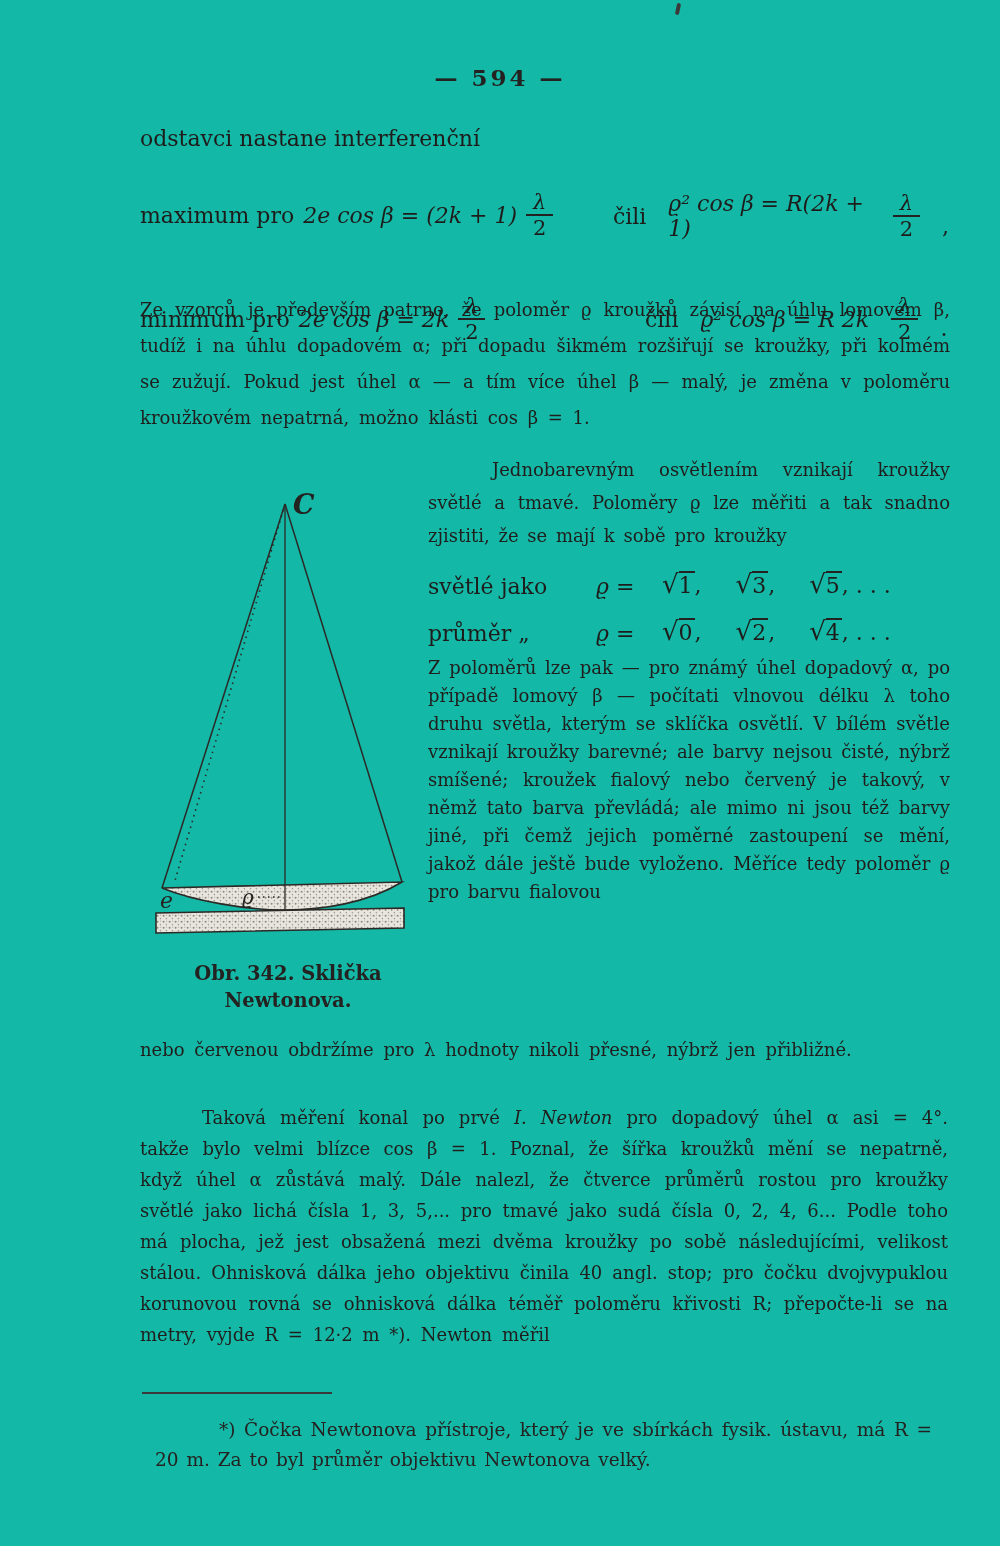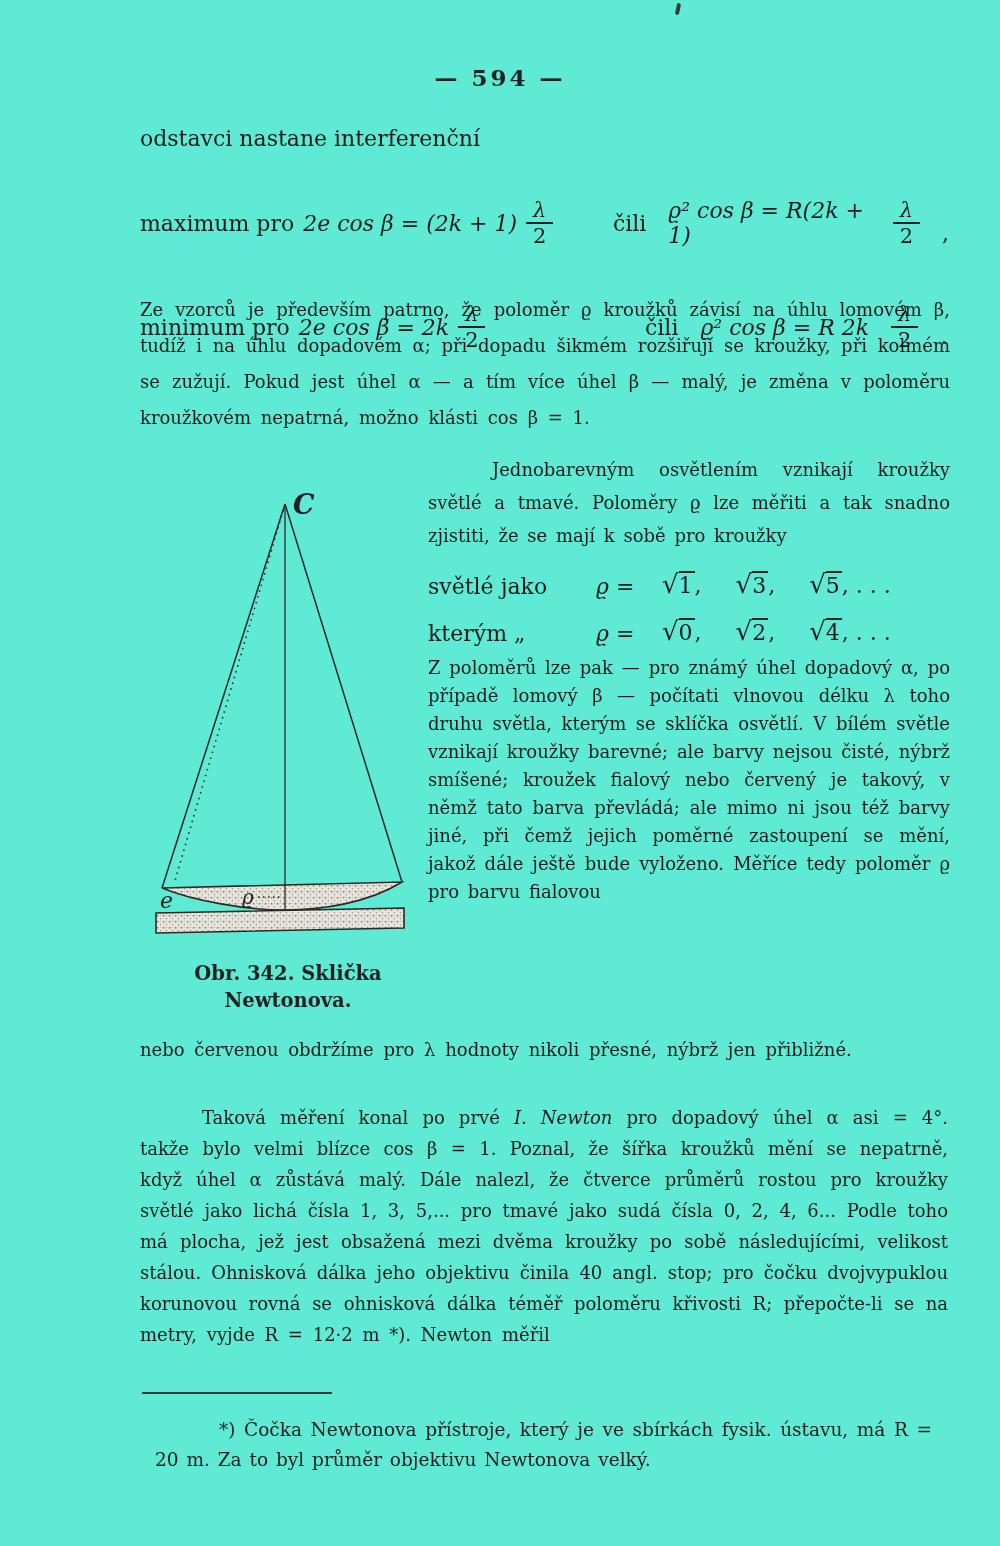--- a/index.html
+++ b/index.html
@@ -1,25 +1,25 @@
 <!DOCTYPE html>
 <html><head>
 <meta charset="utf-8">
 <style>
   html,body{margin:0;padding:0;background:#e8e8e8;}
   .page{
     position:relative; width:1000px; height:1546px; margin:0 auto;
-    background:#5eead4; color:#1e1c1a; overflow:hidden;
+    background:#14b8a6; color:#1e1c1a; overflow:hidden;
     font-family:"DejaVu Serif","Liberation Serif",serif;
   }
   .speck{position:absolute; left:676px; top:3px; width:4px; height:12px; background:#3a3a3a; border-radius:2px; transform:rotate(12deg);}
   .pagenum{position:absolute; top:64px; left:0; width:100%; text-align:center; font-size:23px; letter-spacing:3px; font-weight:bold; color:#242220;}
   .intro{position:absolute; top:126px; left:140px; right:51px; font-size:22px;}
   .introline{margin:0 0 4px 0;}
-  .frow{display:flex; align-items:center; height:64px;margin-top:40px;}
+  .frow{display:flex; align-items:flex-start; height:64px;margin-top:40px;}
   .fleft{display:inline-flex; align-items:center; gap:9px; width:505px;}
   .fright{display:inline-flex; align-items:center; gap:22px;}
   .math{font-style:italic;}
   .frac{display:inline-block; vertical-align:middle; text-align:center; font-size:21px; line-height:1.05;}
   .fnum{display:block; border-bottom:2px solid #242220; padding:0 7px 1px;}
   .fden{display:block; padding-top:1px;}
   .ftail{align-self:flex-end; padding-bottom:2px;}
   .para{margin:0; text-align:justify; font-size:18px; word-spacing:4px; color:#201e1c;}
   .p1{position:absolute; top:292px; left:140px; right:50px; line-height:36px;}
   .figure{position:absolute; left:150px; top:476px; width:276px; text-align:center;}
@@ -132,21 +132,21 @@
 
     <div class="sqrow">
       <span class="sqlabel">světlé jako</span>
       <span class="sqrho">ϱ =</span>
       <span class="sqitem"><span class="rad">√</span><span class="vinc">1</span><span>,</span></span>
       <span class="sqitem"><span class="rad">√</span><span class="vinc">3</span><span>,</span></span>
       <span class="sqitem"><span class="rad">√</span><span class="vinc">5</span><span>, . . .</span></span>
     </div>
 
     <div class="sqrow">
-      <span class="sqlabel">kterým   „</span>
+      <span class="sqlabel">průměr   „</span>
       <span class="sqrho">ϱ =</span>
       <span class="sqitem"><span class="rad">√</span><span class="vinc">0</span><span>,</span></span>
       <span class="sqitem"><span class="rad">√</span><span class="vinc">2</span><span>,</span></span>
       <span class="sqitem"><span class="rad">√</span><span class="vinc">4</span><span>, . . .</span></span>
     </div>
 
     <p class="para p3">Z poloměrů lze pak — pro známý úhel dopadový α, po případě lomový β — počítati vlnovou délku λ toho druhu světla, kterým se sklíčka osvětlí. V bílém světle vznikají kroužky barevné; ale barvy nejsou čisté, nýbrž smíšené; kroužek fialový nebo červený je takový, v němž tato barva převládá; ale mimo ni jsou též barvy jiné, při čemž jejich poměrné zastoupení se mění, jakož dále ještě bude vyloženo. Měříce tedy poloměr ϱ pro barvu fialovou</p>
   </div>
 
   <p class="para cont">nebo červenou obdržíme pro λ hodnoty nikoli přesné, nýbrž jen přibližné.</p>

